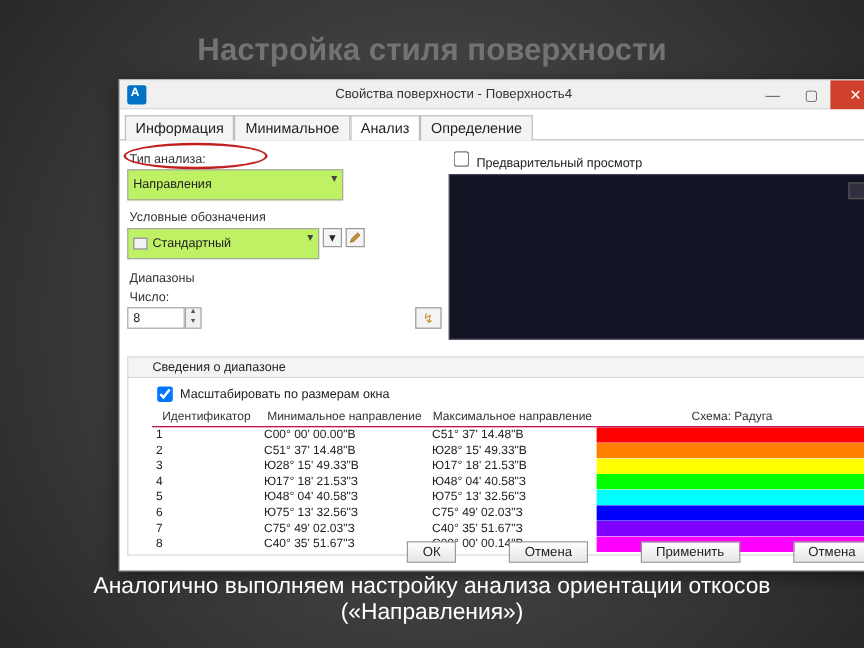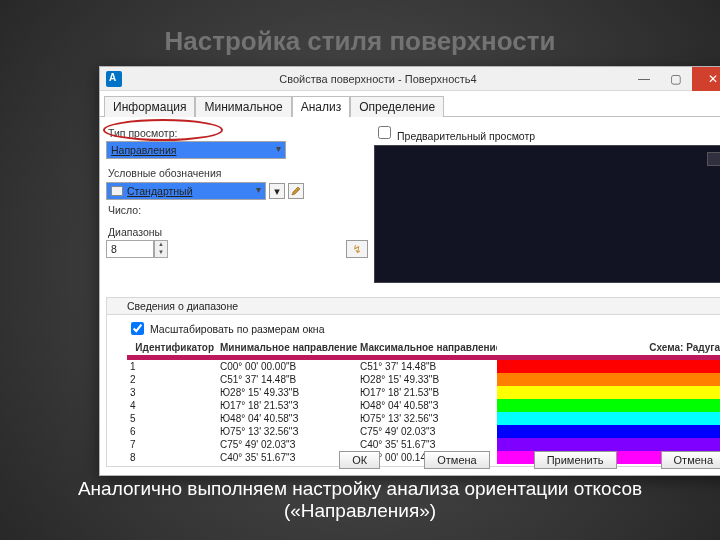--- a/index.html
+++ b/index.html
@@ -81,43 +81,42 @@
   }
   .tab.active { background: #fff; font-weight: normal; z-index: 2; }
   .content { display: flex; padding: 6px; gap: 6px; }
   .left { width: 262px; }
   .right { flex: 1; }
   .group-label { font-size: 10.5px; color: #333; margin: 4px 0 2px 2px; }
   .select {
     width: 180px;
     height: 18px;
     border: 1px solid #a6a6a6;
-    background: #3b82f6;
+    background: #bef264;
     font-size: 10.5px;
-    padding: 0 4px;
+    padding: 12px 4px;
     display: flex; align-items: center;
     position: relative;
-    text-decoration: underline;
   }
   .select::after {
     content: "▾";
     position: absolute; right: 4px; top: 1px;
     color: #444; font-size: 10px;
   }
   .highlight-oval {
     position: absolute;
     width: 120px; height: 22px;
     border: 2.5px solid #c02020;
     border-radius: 50%;
     left: 103px;
     top: 119px;
     pointer-events: none;
     z-index: 50;
   }
-  .legend-row { display: flex; align-items: center; gap: 3px; margin-top: 3px; }
+  .legend-row { display: flex; align-items: flex-start; gap: 3px; margin-top: 3px; }
   .small-icon {
     width: 16px; height: 16px; border: 1px solid #999;
     background: #f4f4f4; display:inline-flex;align-items:center;justify-content:center;
   }
   .select.legend { width: 160px; }
   .select.legend .swatch {
     width:12px;height:10px;background:#f2f2f2;border:1px solid #888;margin-right:4px;
   }
   .num-input {
     width: 48px; height: 18px; border: 1px solid #a6a6a6;
@@ -148,21 +147,21 @@
   }
   .range-body {
     border: 1px solid #d8d8d8; padding: 4px 4px 2px 20px;
   }
   .scale-check { display:flex;align-items:center;gap:3px;margin-bottom:2px;}
   table.range {
     width: 100%; border-collapse: collapse; font-size: 10px;
     table-layout: fixed;
   }
   table.range th {
-    text-align: right; padding: 2px 3px; font-weight: bold; border-bottom: 5px solid #be185d;
+    text-align: center; padding: 2px 3px; font-weight: normal; border-bottom: 1px solid #be185d;
     color:#333; white-space:nowrap; overflow:hidden;
   }
   table.range td { padding: 0 3px; height: 13px; white-space:nowrap; overflow:hidden;}
   .color-cell { padding:0 !important; }
   .color-swatch { width: 100%; height: 13px; }
   .footer-btns {
     position:absolute; bottom:6px; right:8px; display:flex; gap:4px;
   }
   .btn {
     padding: 2px 12px; font-size: 11px; border: 1px solid #999;
@@ -191,41 +190,41 @@
 
   <div class="tabs">
     <div class="tab">Информация</div>
     <div class="tab">Минимальное</div>
     <div class="tab active">Анализ</div>
     <div class="tab">Определение</div>
   </div>
 
   <div class="content">
     <div class="left">
-      <div class="group-label">Тип просмотр:</div>
+      <div class="group-label">Тип анализа:</div>
       <div class="select">
         <span>Направления</span>
       </div>
 
       <div class="group-label" style="margin-top:8px">Условные обозначения</div>
       <div class="legend-row">
         <div class="select legend">
           <span class="swatch"></span>
           <span>Стандартный</span>
         </div>
         <div class="small-icon">▾</div>
         <div class="small-icon">
           <svg class="pencil" viewBox="0 0 10 10">
               <path d="M1 9l1-3 5-5 2 2-5 5-3 1z" fill="#c79030" stroke="#7a5010" stroke-width="0.5"></path>
             </svg>
         </div>
       </div>
 
+      <div class="group-label" style="margin-top:10px">Диапазоны</div>
       <div class="group-label" style="margin-top:4px">Число:</div>
-      <div class="group-label" style="margin-top:10px">Диапазоны</div>
       <div style="display:flex;align-items:center;gap:0;">
         <div class="num-input">8</div>
         <div class="stepper">
             <div>▲</div>
             <div>▼</div>
           </div>
         <div class="sun-icon">↯</div>
       </div>
     </div>
 

